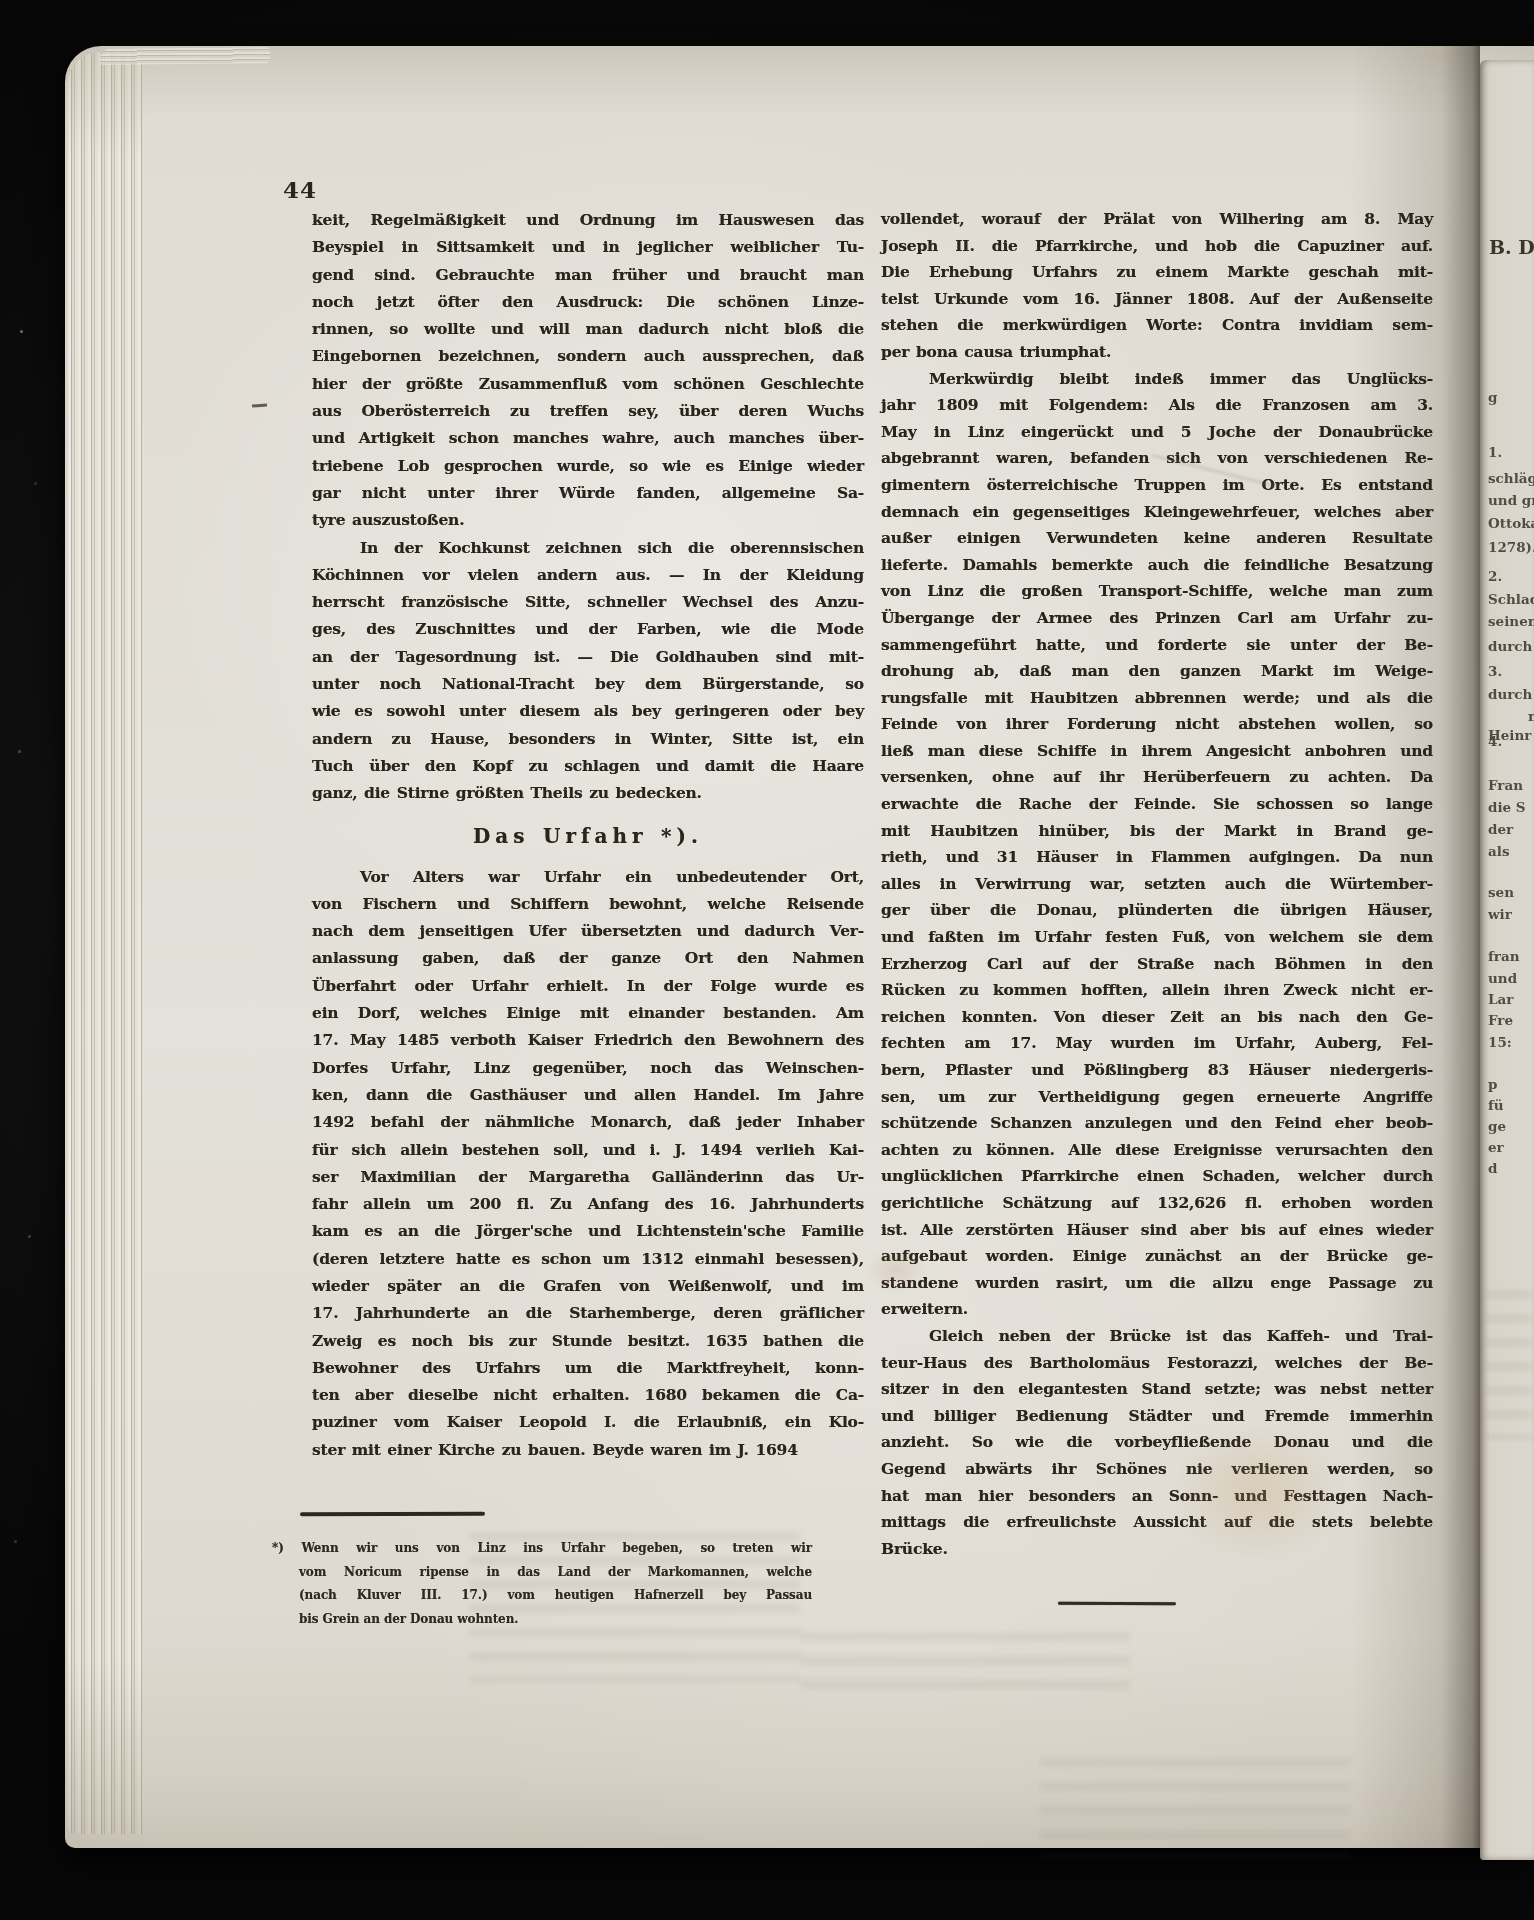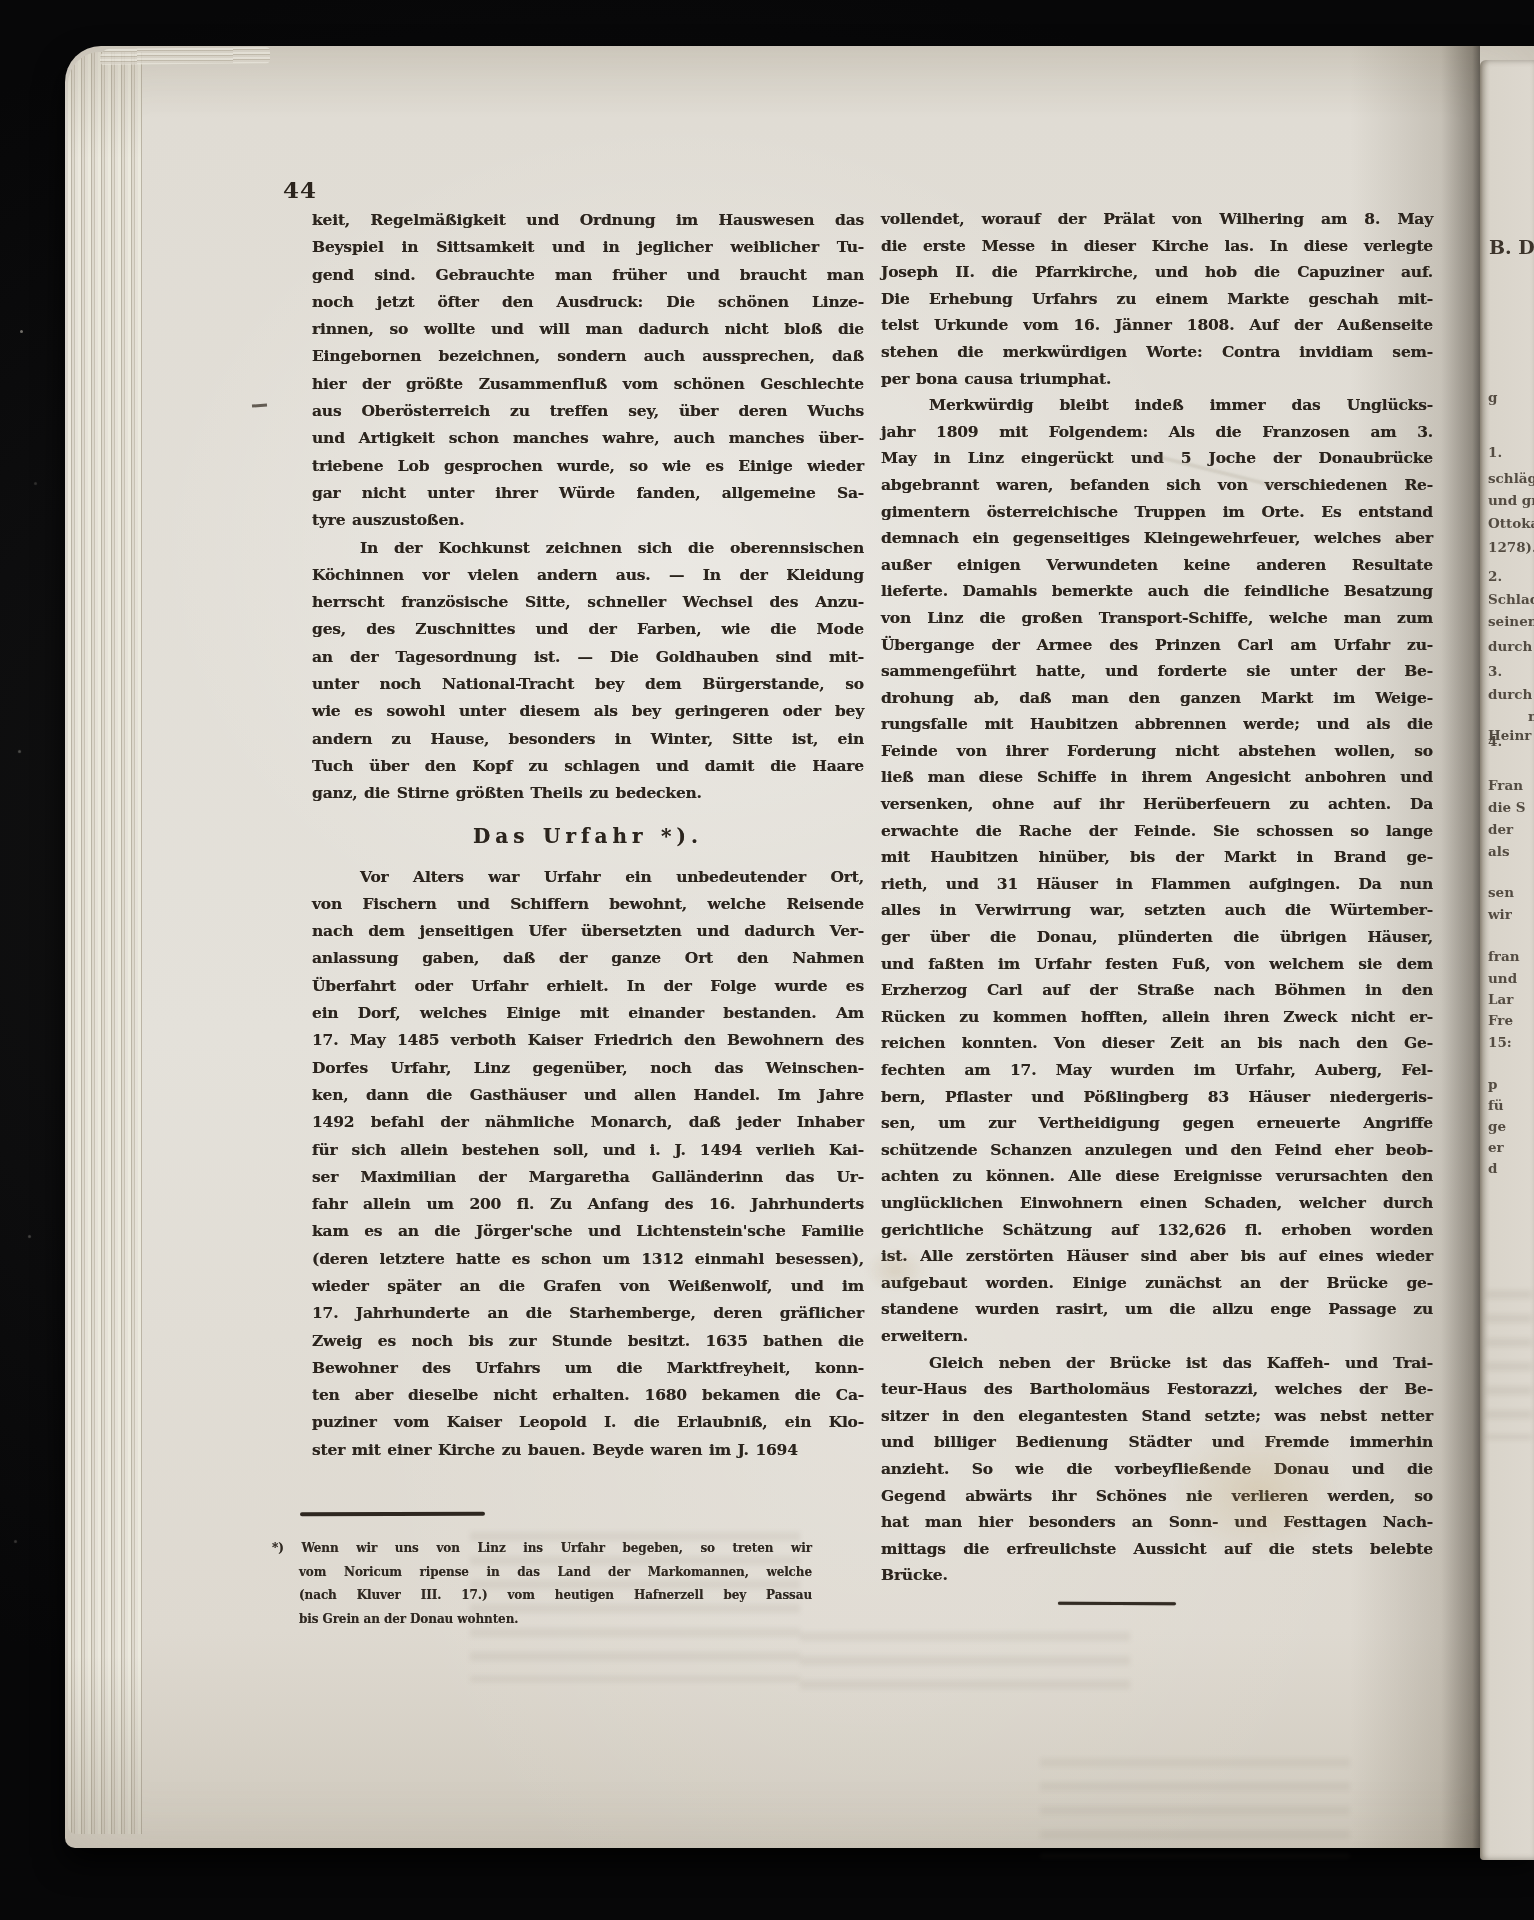--- a/index.html
+++ b/index.html
@@ -165,21 +165,20 @@
   <div class="fn-line">*) Wenn wir uns von Linz ins Urfahr begeben, so treten wir</div>
       <div class="fn-line">vom Noricum ripense in das Land der Markomannen, welche</div>
       <div class="fn-line">(nach Kluver III. 17.) vom heutigen Hafnerzell bey Passau</div>
       <div class="fn-line">bis Grein an der Donau wohnten.</div>
     </div>
 
   <div class="col col-right">
     <div class="para">
 
     <div class="line">vollendet, worauf der Prälat von Wilhering am 8. May</div>
-        <div class="line">die erste Messe in dieser Kirche las. In diese verlegte</div>
         <div class="line">Joseph II. die Pfarrkirche, und hob die Capuziner auf.</div>
         <div class="line">Die Erhebung Urfahrs zu einem Markte geschah mit-</div>
         <div class="line">telst Urkunde vom 16. Jänner 1808. Auf der Außenseite</div>
         <div class="line">stehen die merkwürdigen Worte: Contra invidiam sem-</div>
         <div class="line">per bona causa triumphat.</div>
       </div>
     <div class="para indent">
 
     <div class="line">Merkwürdig bleibt indeß immer das Unglücks-</div>
         <div class="line">jahr 1809 mit Folgendem: Als die Franzosen am 3.</div>
@@ -204,21 +203,21 @@
         <div class="line">ger über die Donau, plünderten die übrigen Häuser,</div>
         <div class="line">und faßten im Urfahr festen Fuß, von welchem sie dem</div>
         <div class="line">Erzherzog Carl auf der Straße nach Böhmen in den</div>
         <div class="line">Rücken zu kommen hofften, allein ihren Zweck nicht er-</div>
         <div class="line">reichen konnten. Von dieser Zeit an bis nach den Ge-</div>
         <div class="line">fechten am 17. May wurden im Urfahr, Auberg, Fel-</div>
         <div class="line">bern, Pflaster und Pößlingberg 83 Häuser niedergeris-</div>
         <div class="line">sen, um zur Vertheidigung gegen erneuerte Angriffe</div>
         <div class="line">schützende Schanzen anzulegen und den Feind eher beob-</div>
         <div class="line">achten zu können. Alle diese Ereignisse verursachten den</div>
-        <div class="line">unglücklichen Einwohnern einen Schaden, welcher durch</div>
+        <div class="line">unglücklichen Pfarrkirche einen Schaden, welcher durch</div>
         <div class="line">gerichtliche Schätzung auf 132,626 fl. erhoben worden</div>
         <div class="line">ist. Alle zerstörten Häuser sind aber bis auf eines wieder</div>
         <div class="line">aufgebaut worden. Einige zunächst an der Brücke ge-</div>
         <div class="line">standene wurden rasirt, um die allzu enge Passage zu</div>
         <div class="line">erweitern.</div>
       </div>
     <div class="para indent">
 
     <div class="line">Gleich neben der Brücke ist das Kaffeh- und Trai-</div>
         <div class="line">teur-Haus des Bartholomäus Festorazzi, welches der Be-</div>

